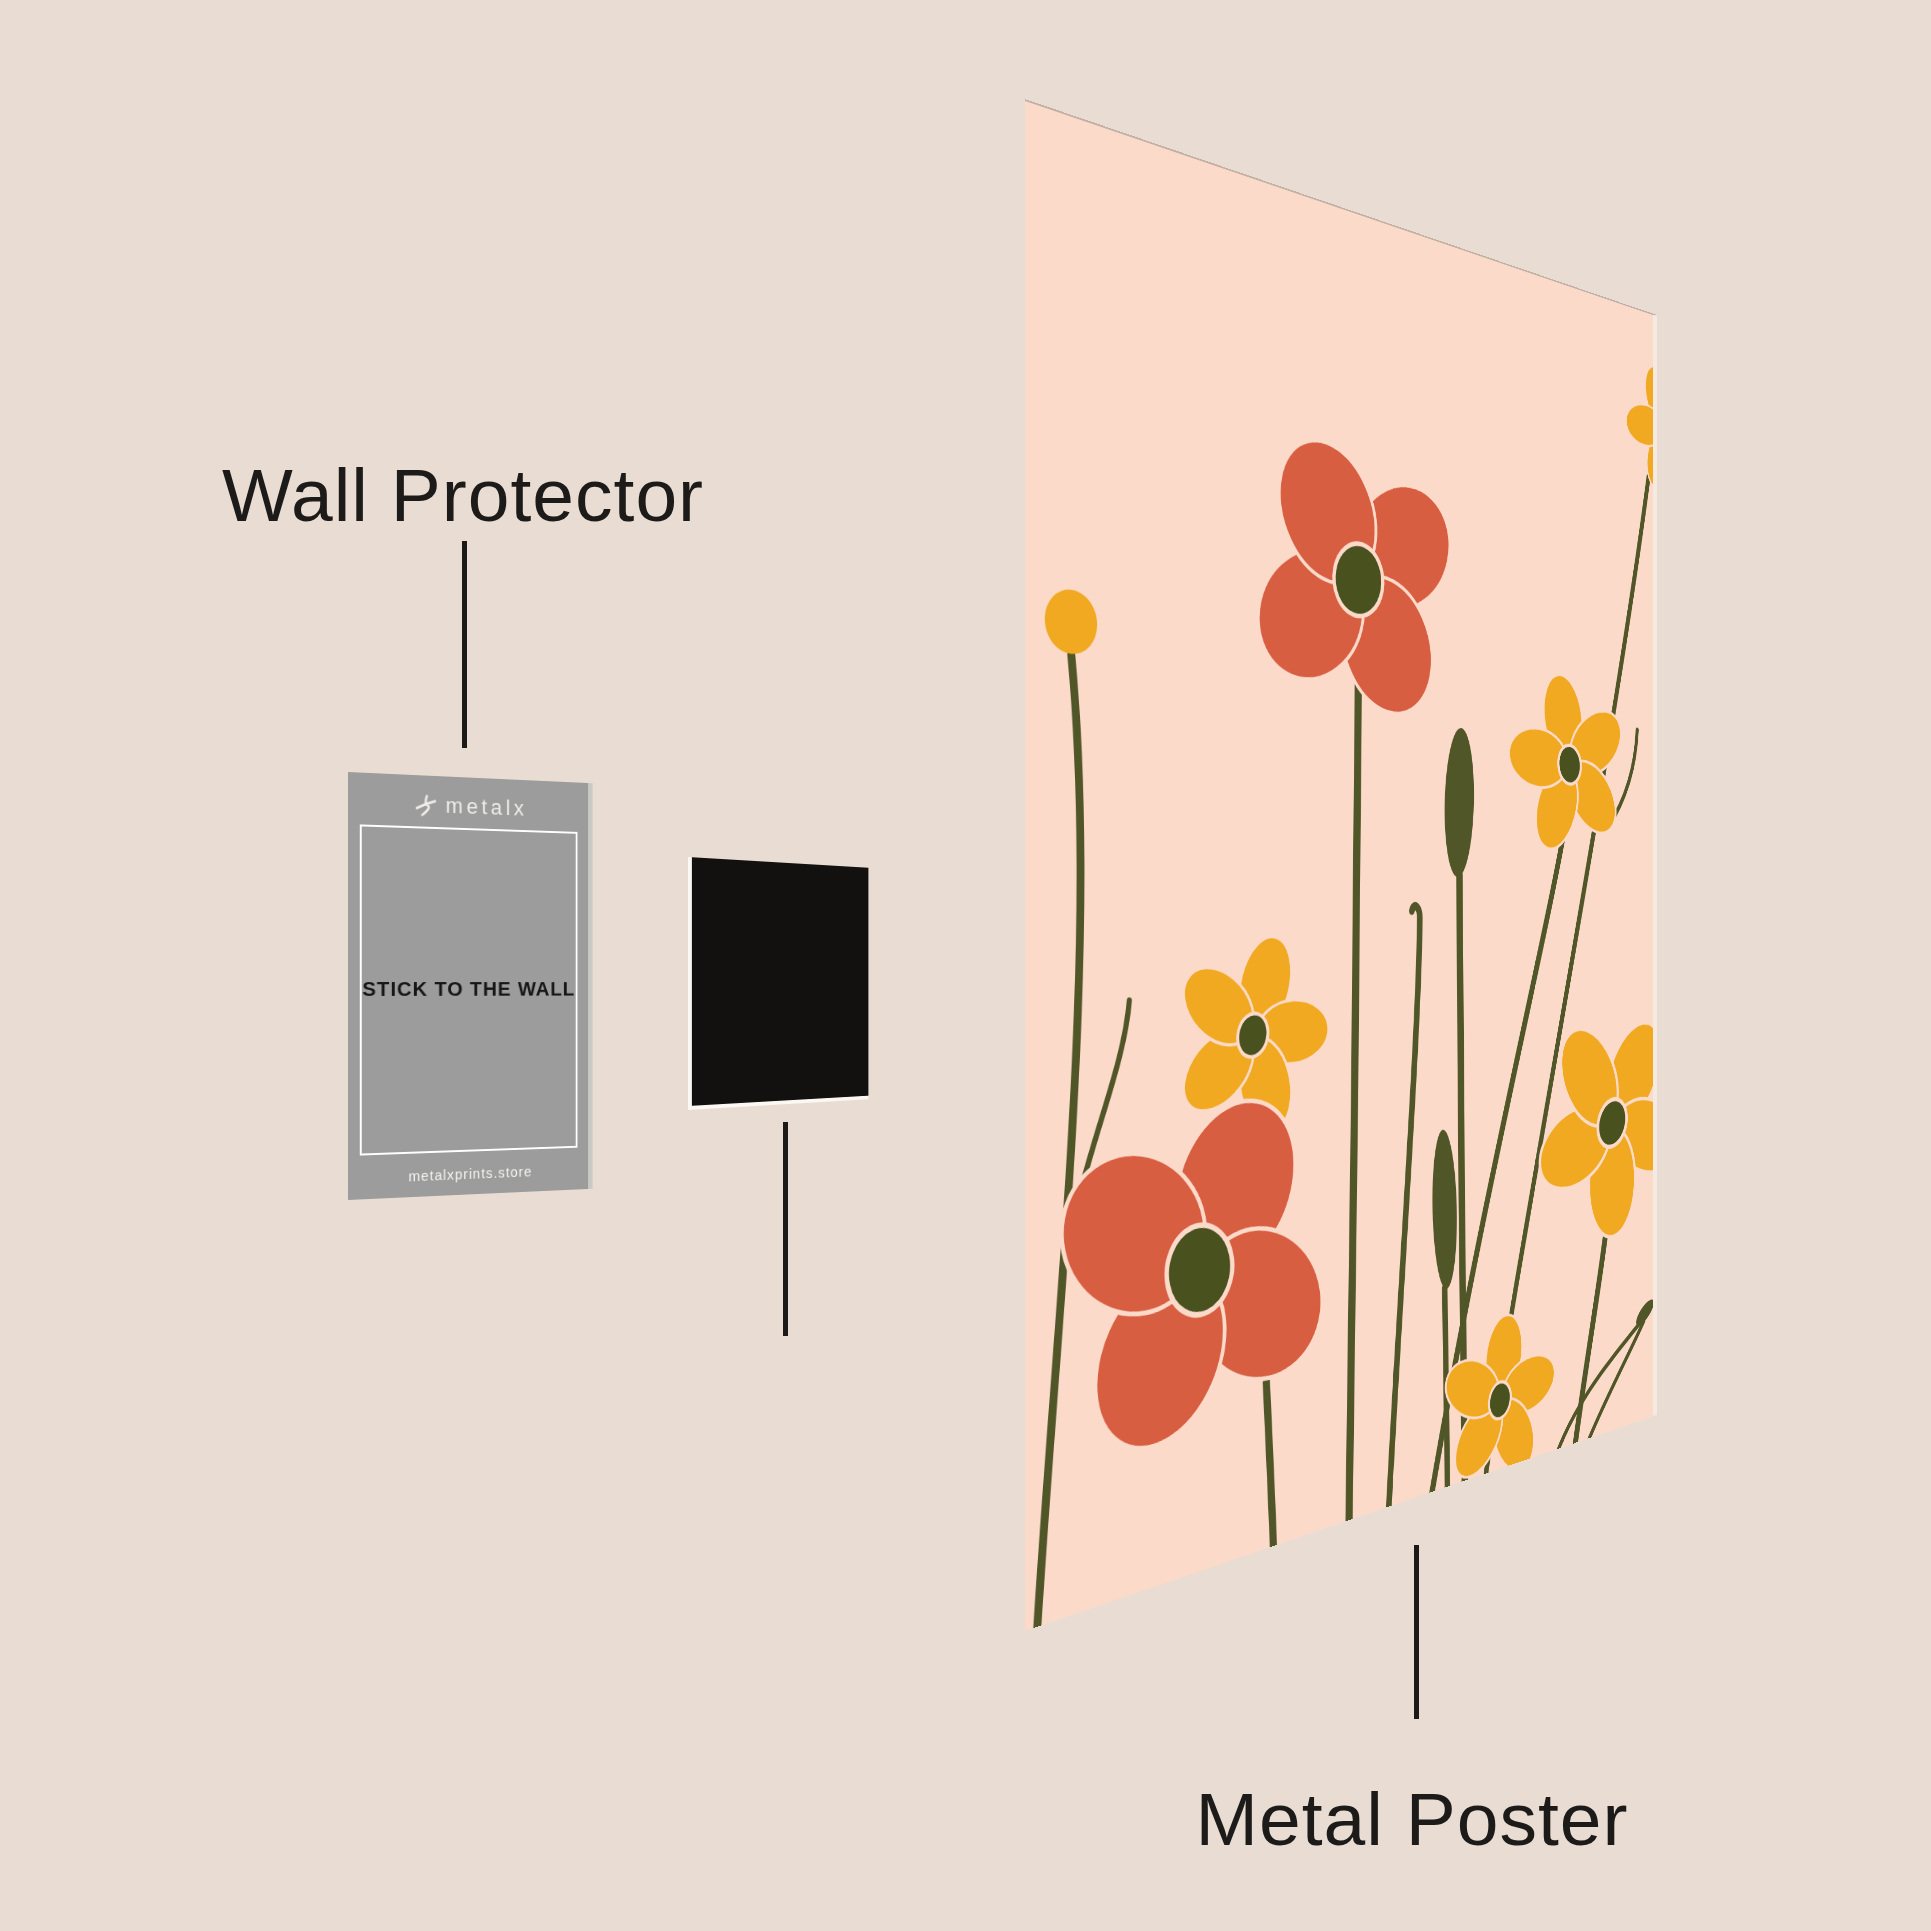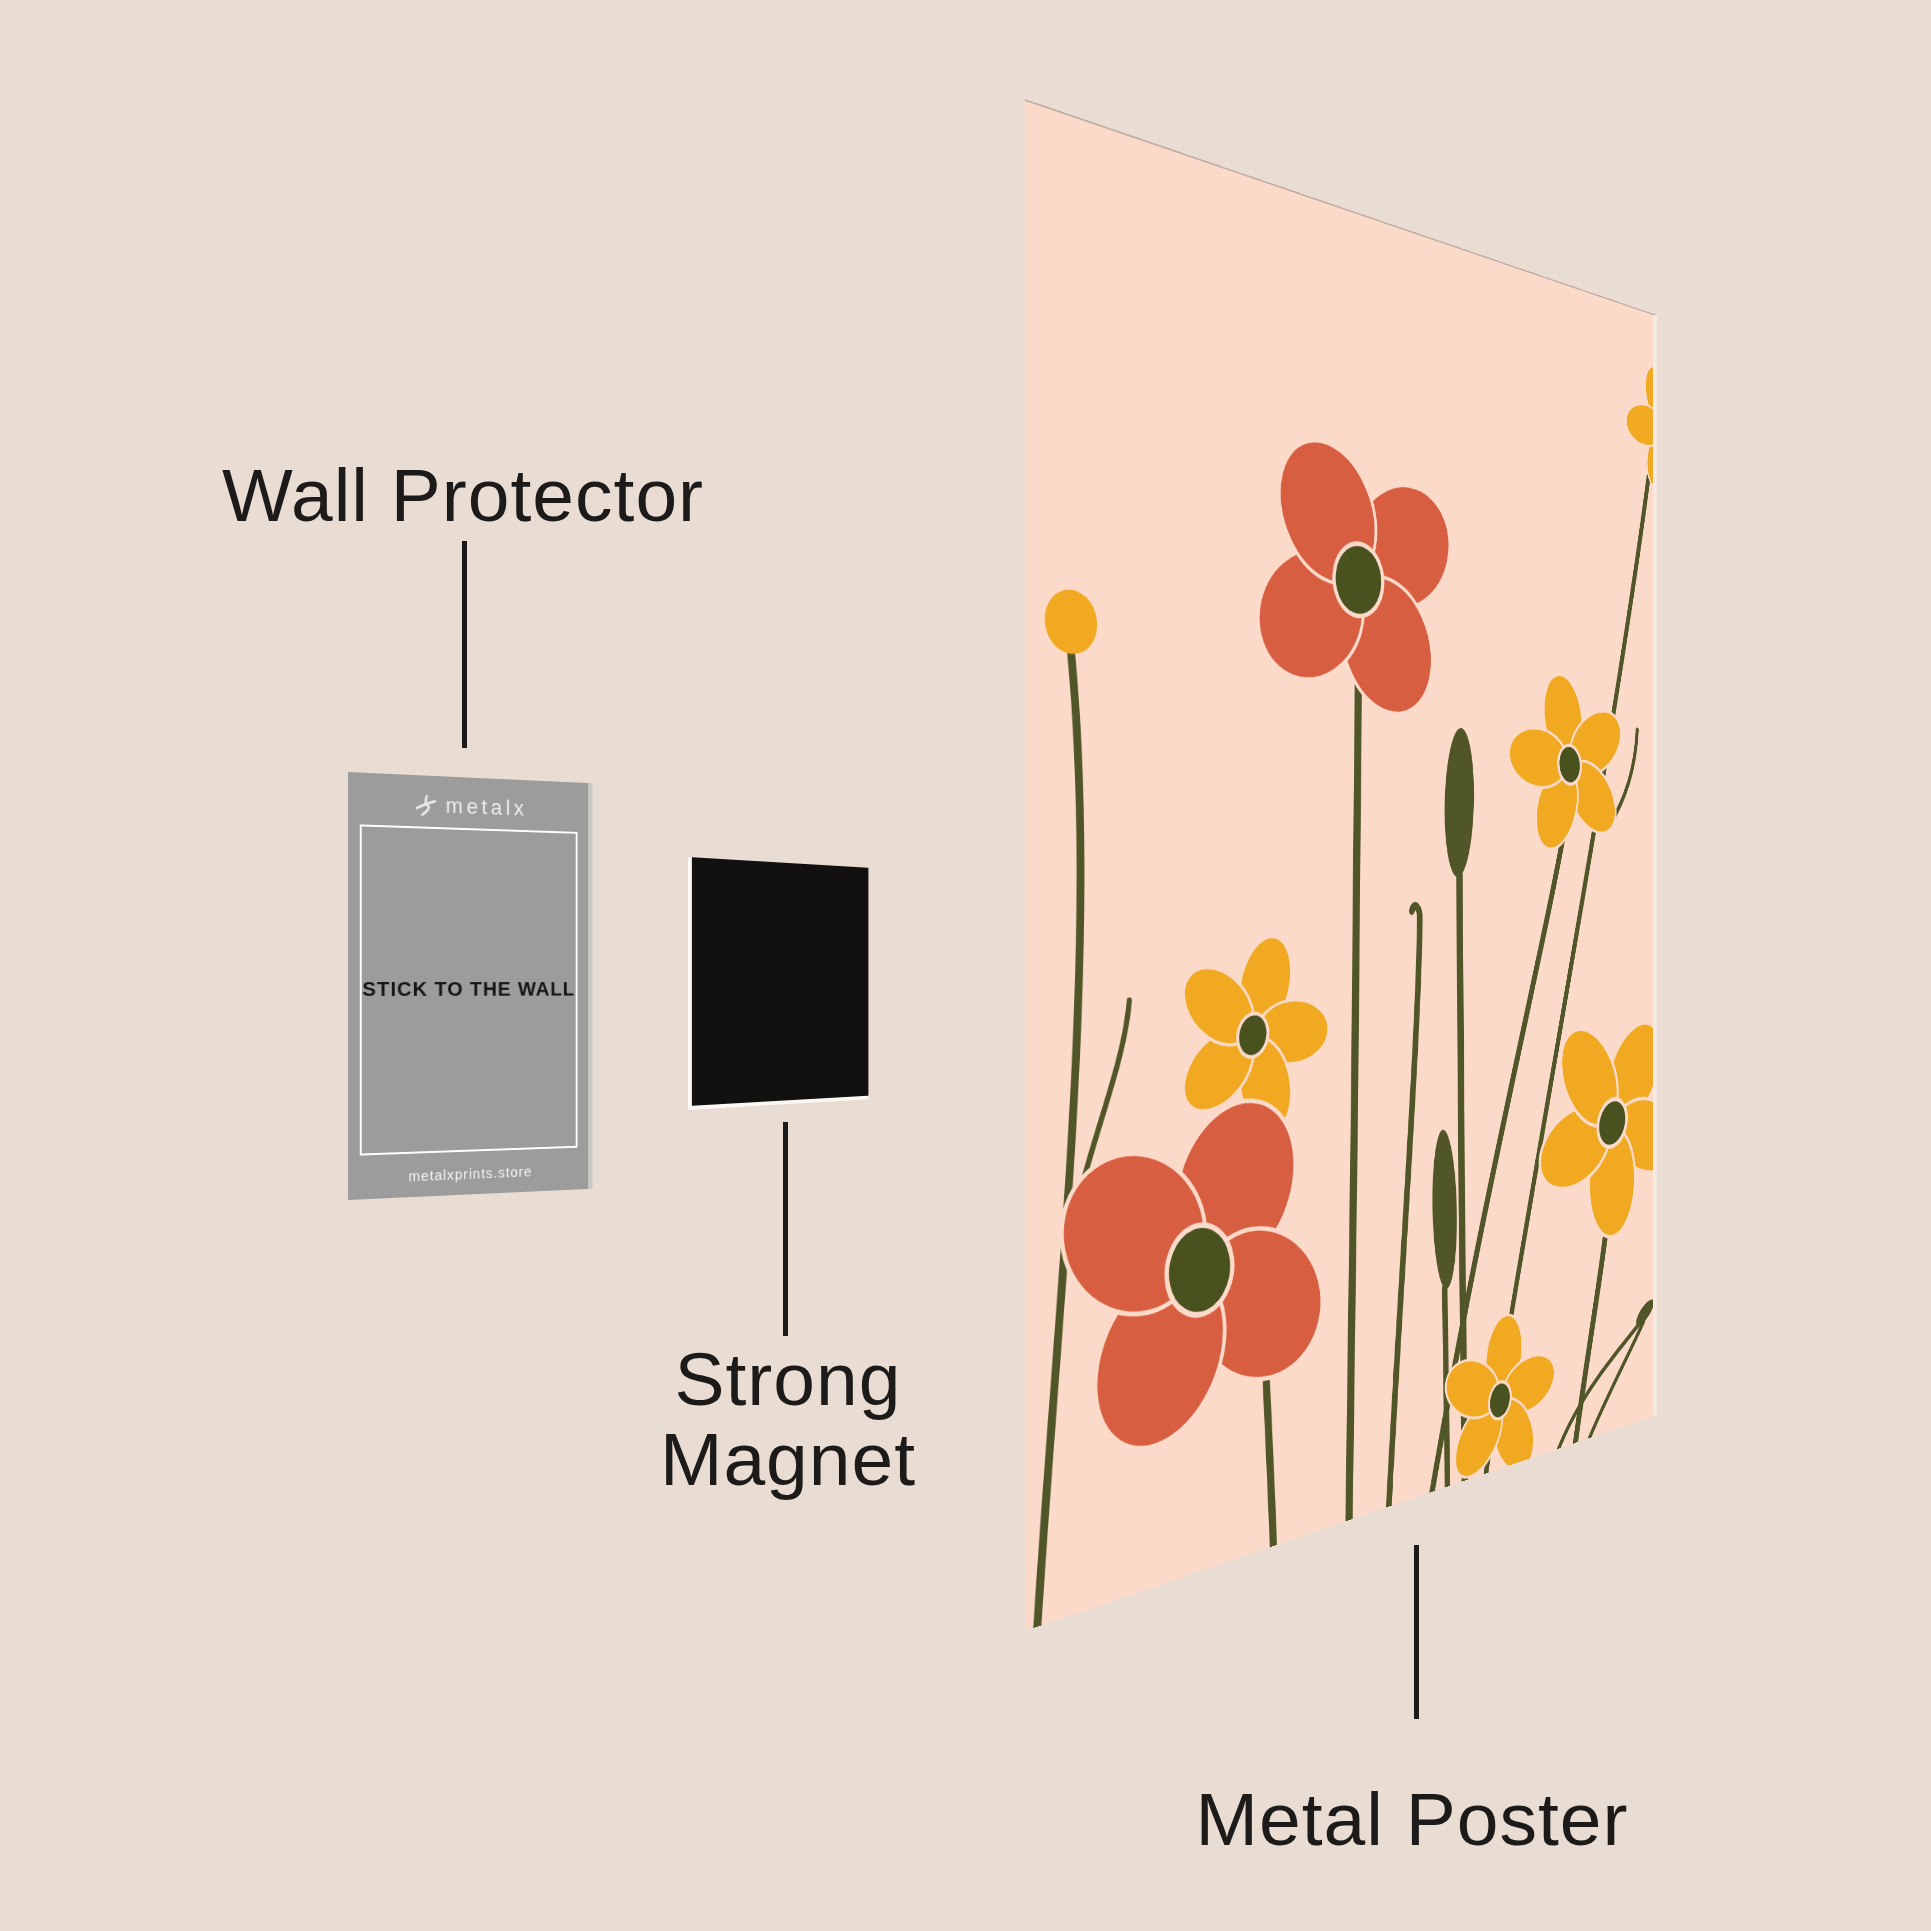--- a/index.html
+++ b/index.html
@@ -43,24 +43,20 @@
           border-top:2.9px solid #c3b1a6;border-right:9.7px solid #f4eae1;
           box-sizing:border-box;overflow:hidden;}
   .poster svg{position:absolute;left:0;top:0;width:100%;height:100%;}
 </style>
 </head>
 <body>
 
 <div class="scene">
 
   <div class="big-label label-wall">Wall Protector</div>
-  <div class="big-label label-magnet">
-    <span>Strong</span><br>
-    <span>Magnet</span>
-  </div>
   <div class="big-label label-poster">Metal Poster</div>
 
   <div class="pointer pointer-wall"></div>
   <div class="pointer pointer-magnet"></div>
   <div class="pointer pointer-poster"></div>
 
   <div class="card">
     <div class="card-logo">
       <svg width="25" height="25" viewBox="0 0 26 26">
         <g fill="none" stroke="#efedea" stroke-width="2.6" stroke-linecap="round">

